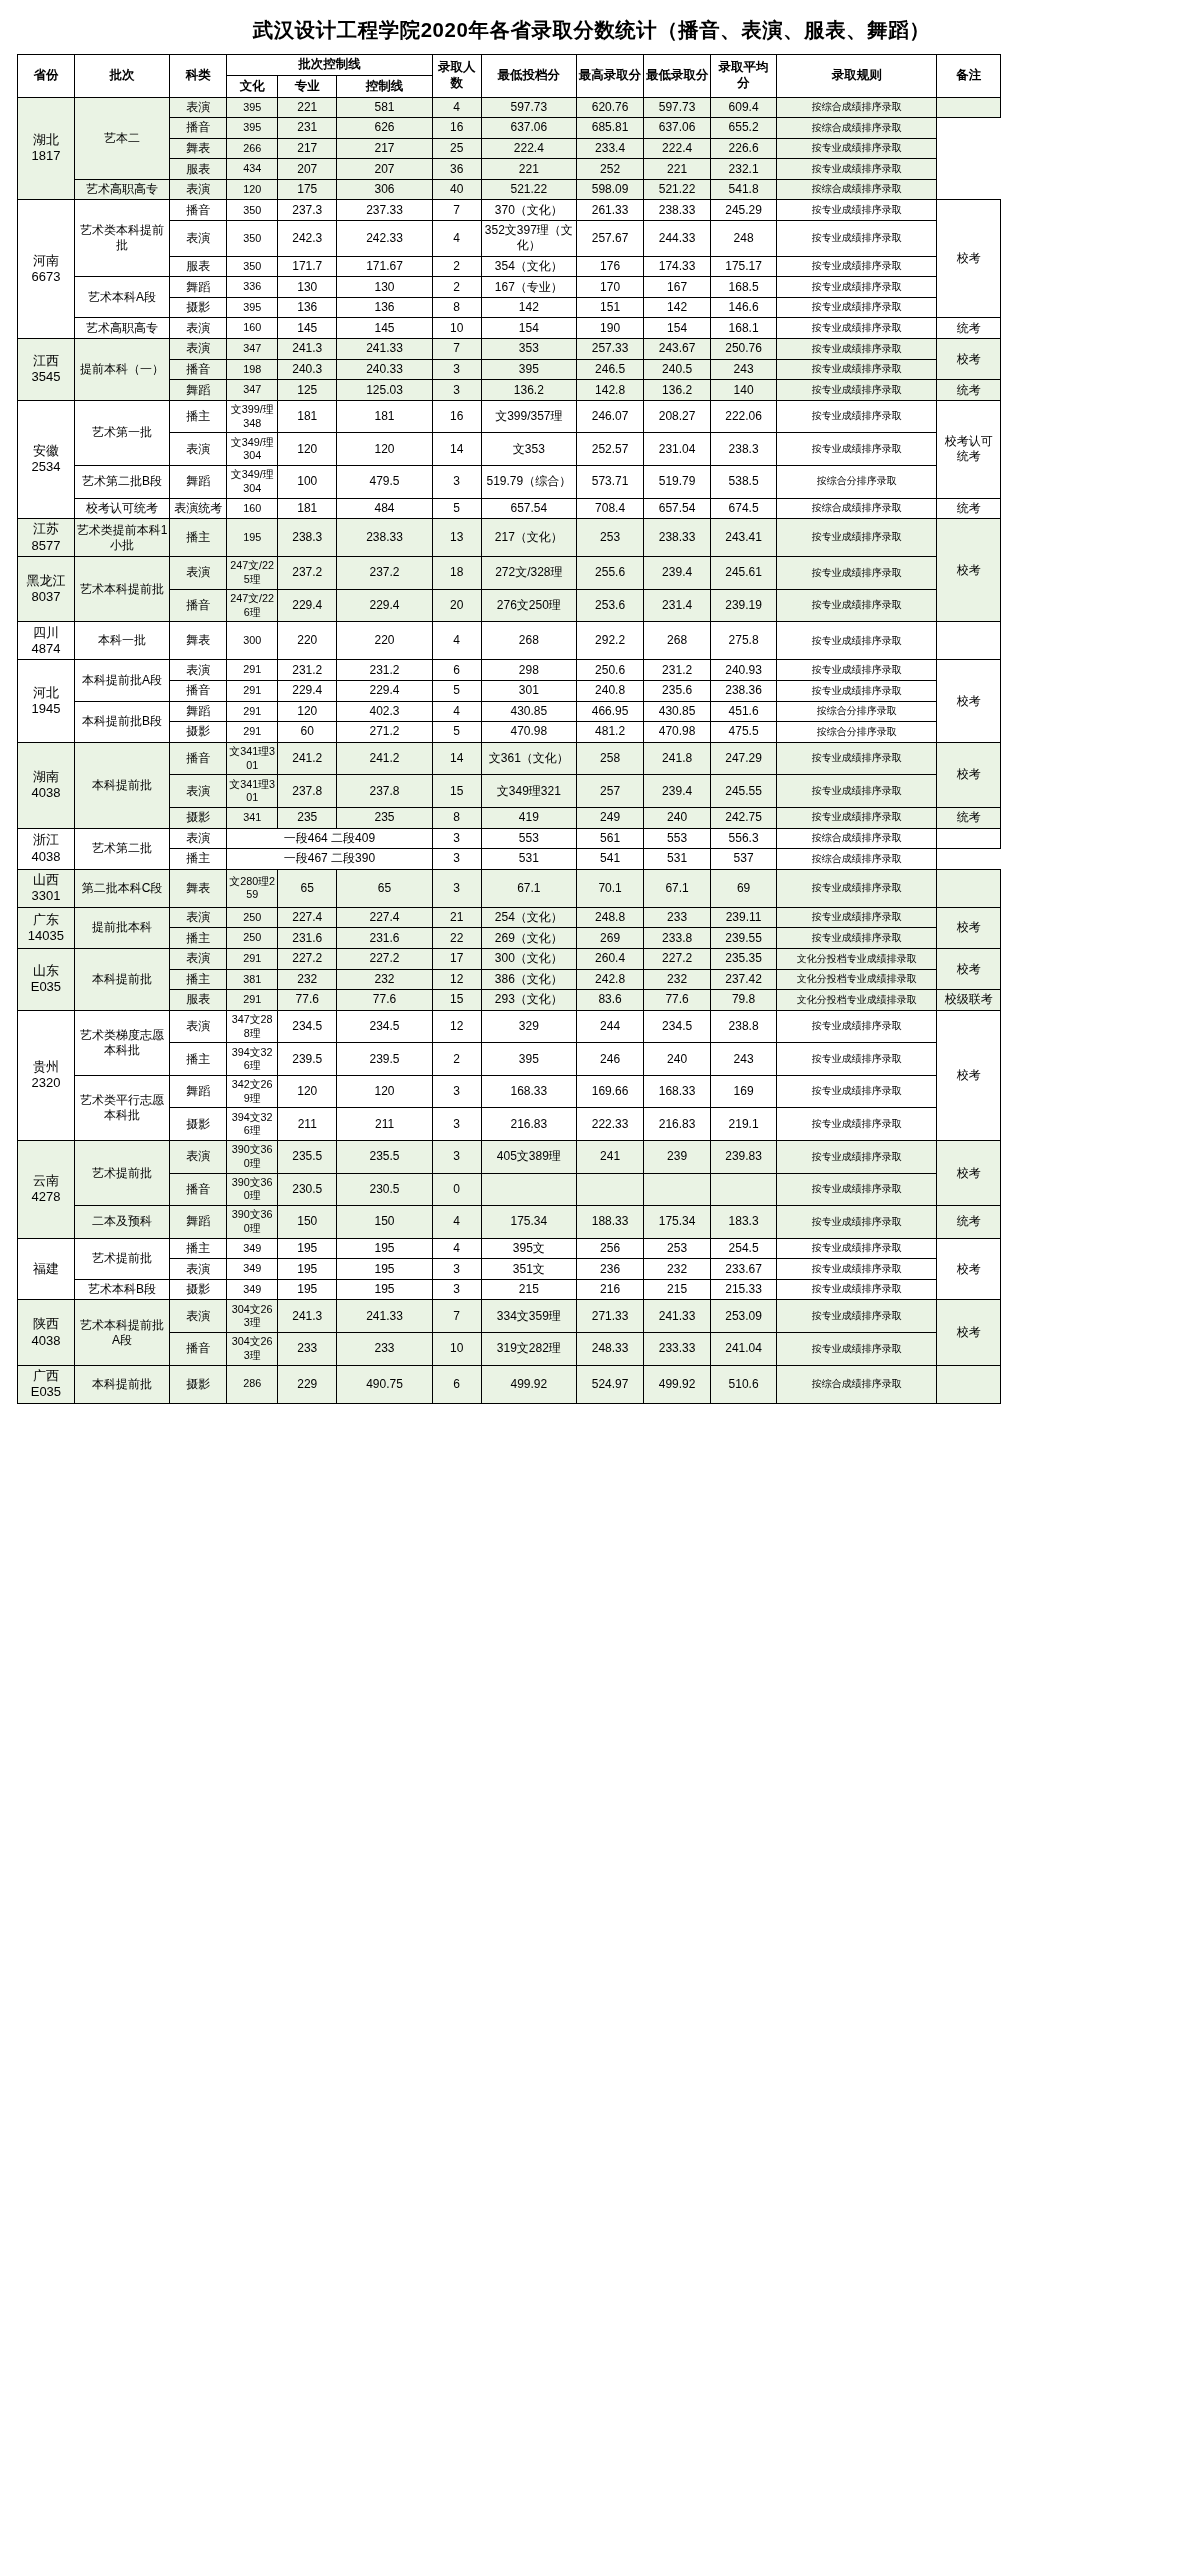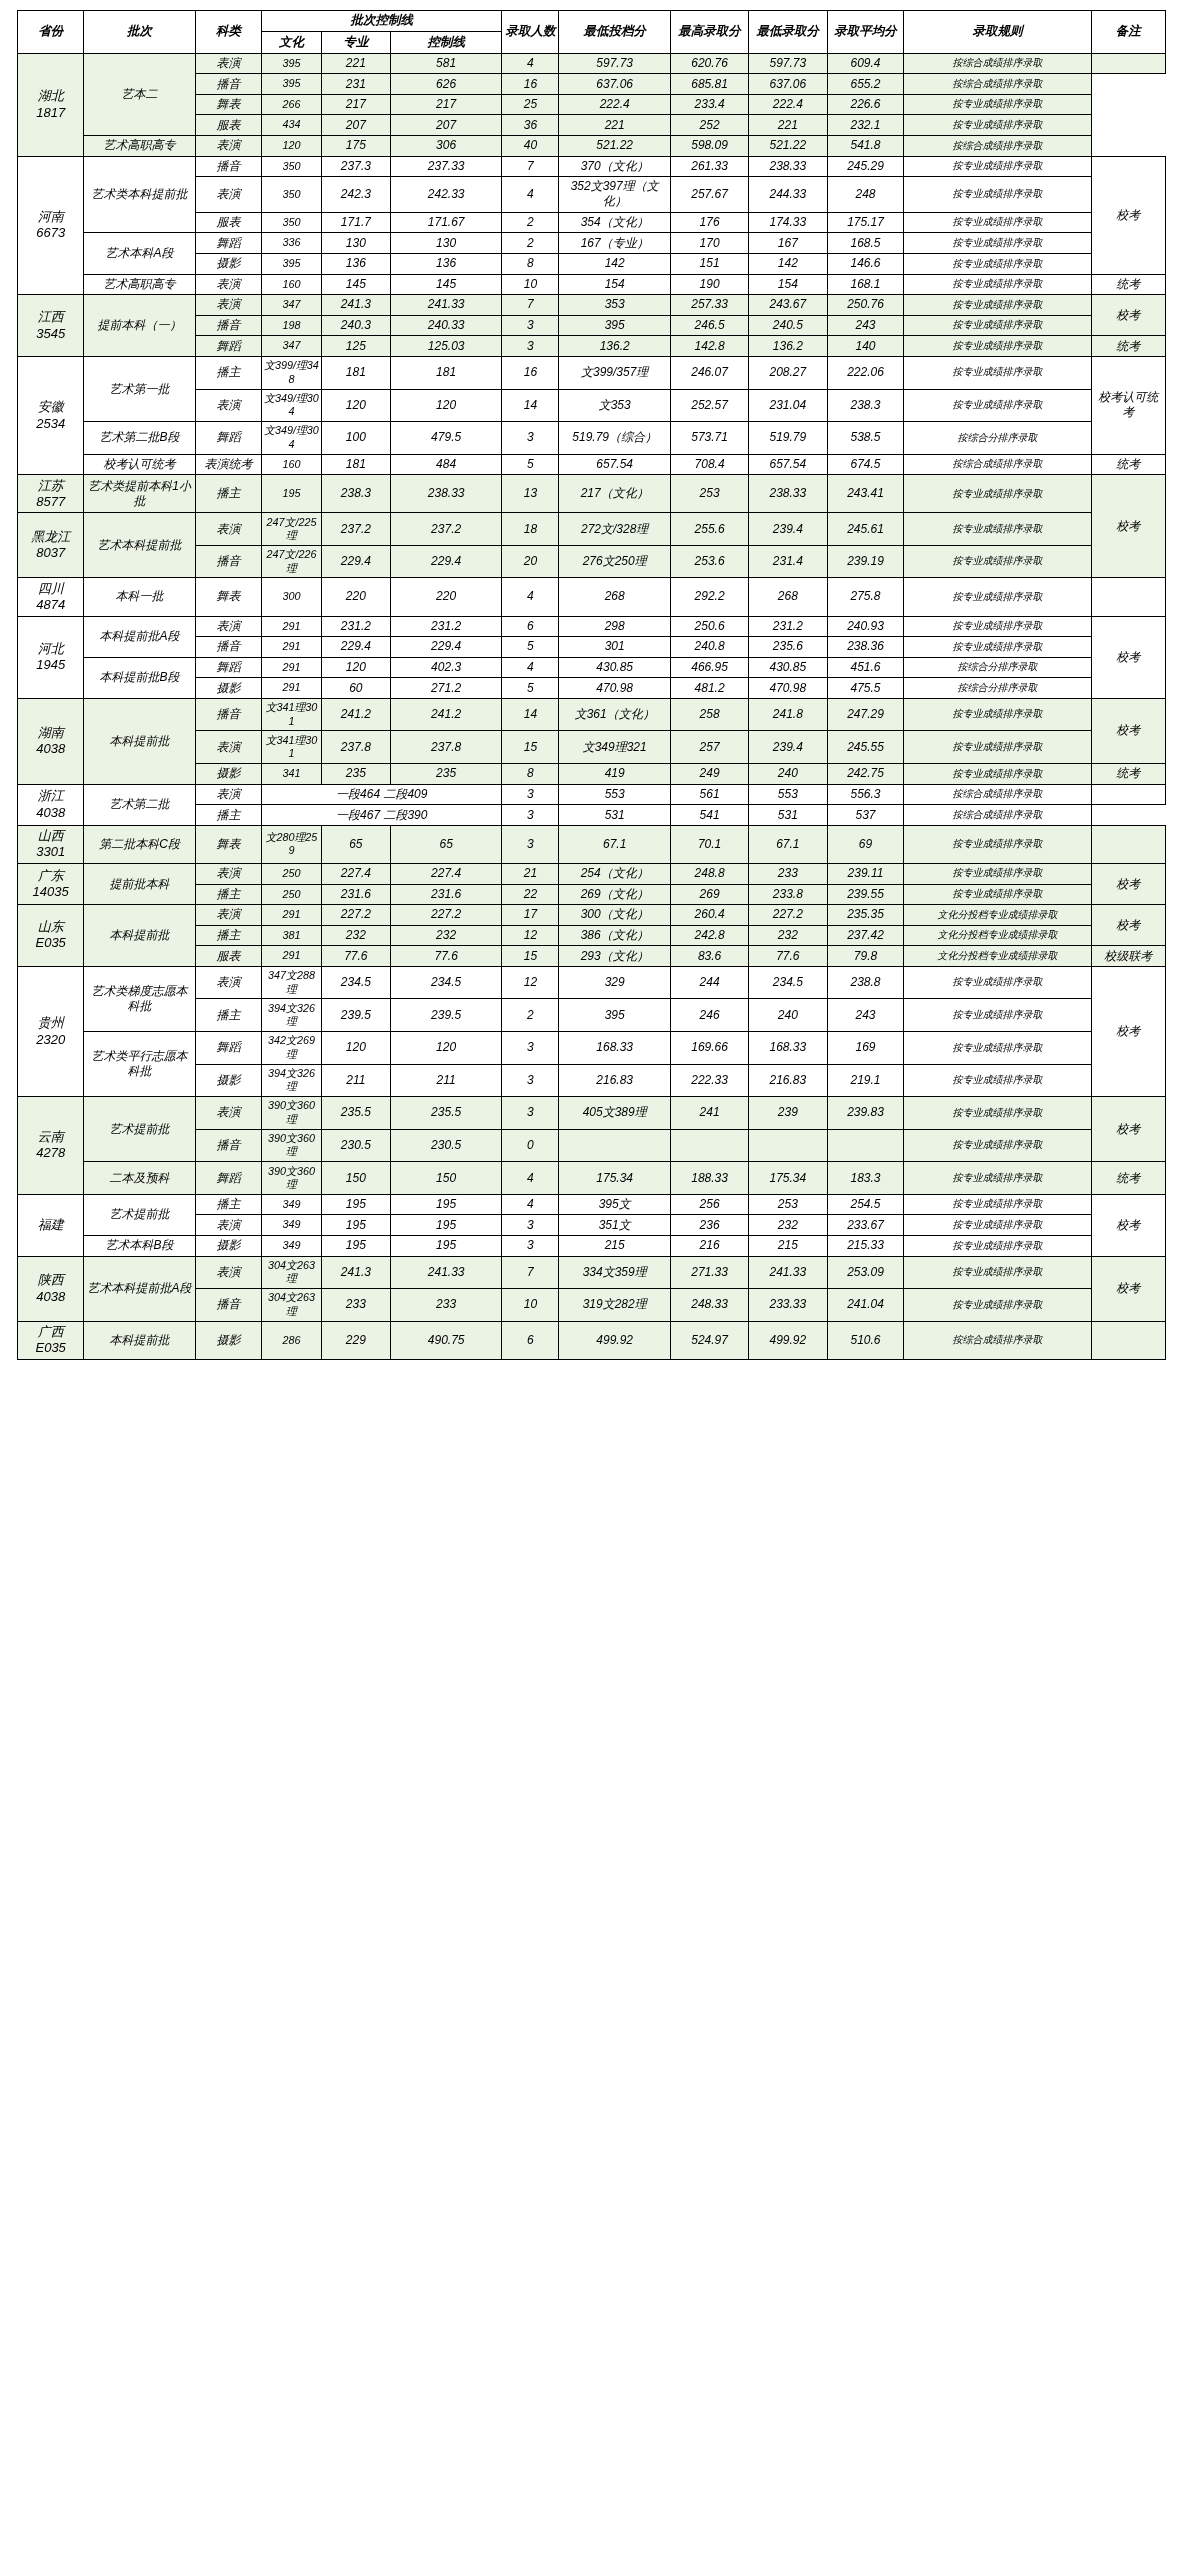--- a/index.html
+++ b/index.html
@@ -7,24 +7,23 @@
   .page{width:1183px;box-sizing:border-box;padding:10.2px 17px 23px 17px;}
   .doc-title{
     text-align:center;
     font-size:20.4px;
     font-weight:bold;
     letter-spacing:0.6px;
     margin:5.7px 0 10.2px 0;
   }
   table.main{
     border-collapse:collapse;
-    width:1149px;
+    width:984px;
     table-layout:fixed;
     font-size:12px;
-    font-style:italic;
   }
   table.main th, table.main td{
     border:0.6px solid #000;
     text-align:center;
     vertical-align:middle;
     padding:2.3px 1.7px;
     line-height:1.25;
     word-break:break-all;
   }
   table.main th{font-weight:bold;font-size:12.5px;}
@@ -45,20 +44,21 @@
 
   .green{background:#eaf3e4;}
   .prov-cell{font-size:13px;font-weight:normal;}
   .rule-cell{text-align:left;padding-left:4.5px;font-size:10px;}
   .small{font-size:10.8px;}
 </style>
 </head>
 <body>
 
 <div class="page">
+  <div class="doc-title">武汉设计工程学院2020年各省录取分数统计（播音、表演、服表、舞蹈）</div>
 
   <table class="main">
     <colgroup>
       <col class="c-prov">
         <col class="c-batch">
         <col class="c-kelei">
       <col class="c-wen">
         <col class="c-zhuan">
         <col class="c-kong">
       <col class="c-num">

